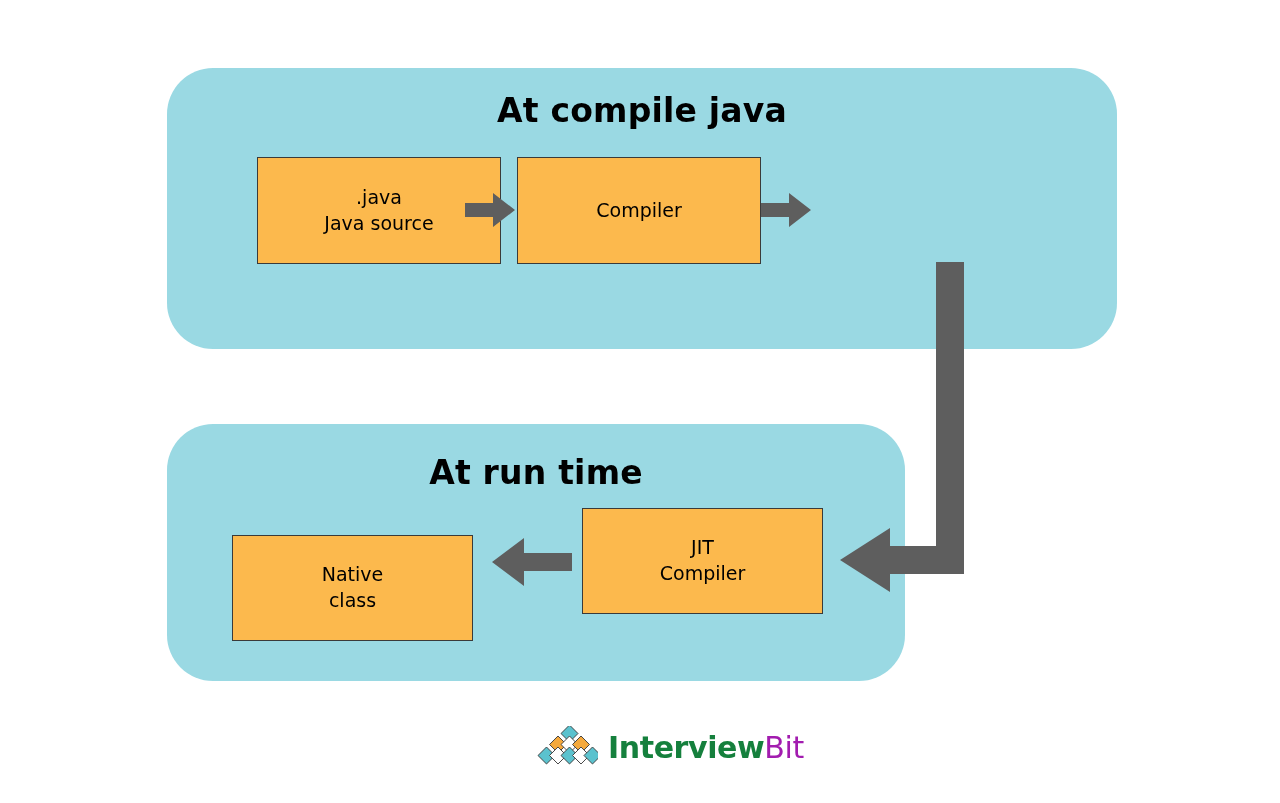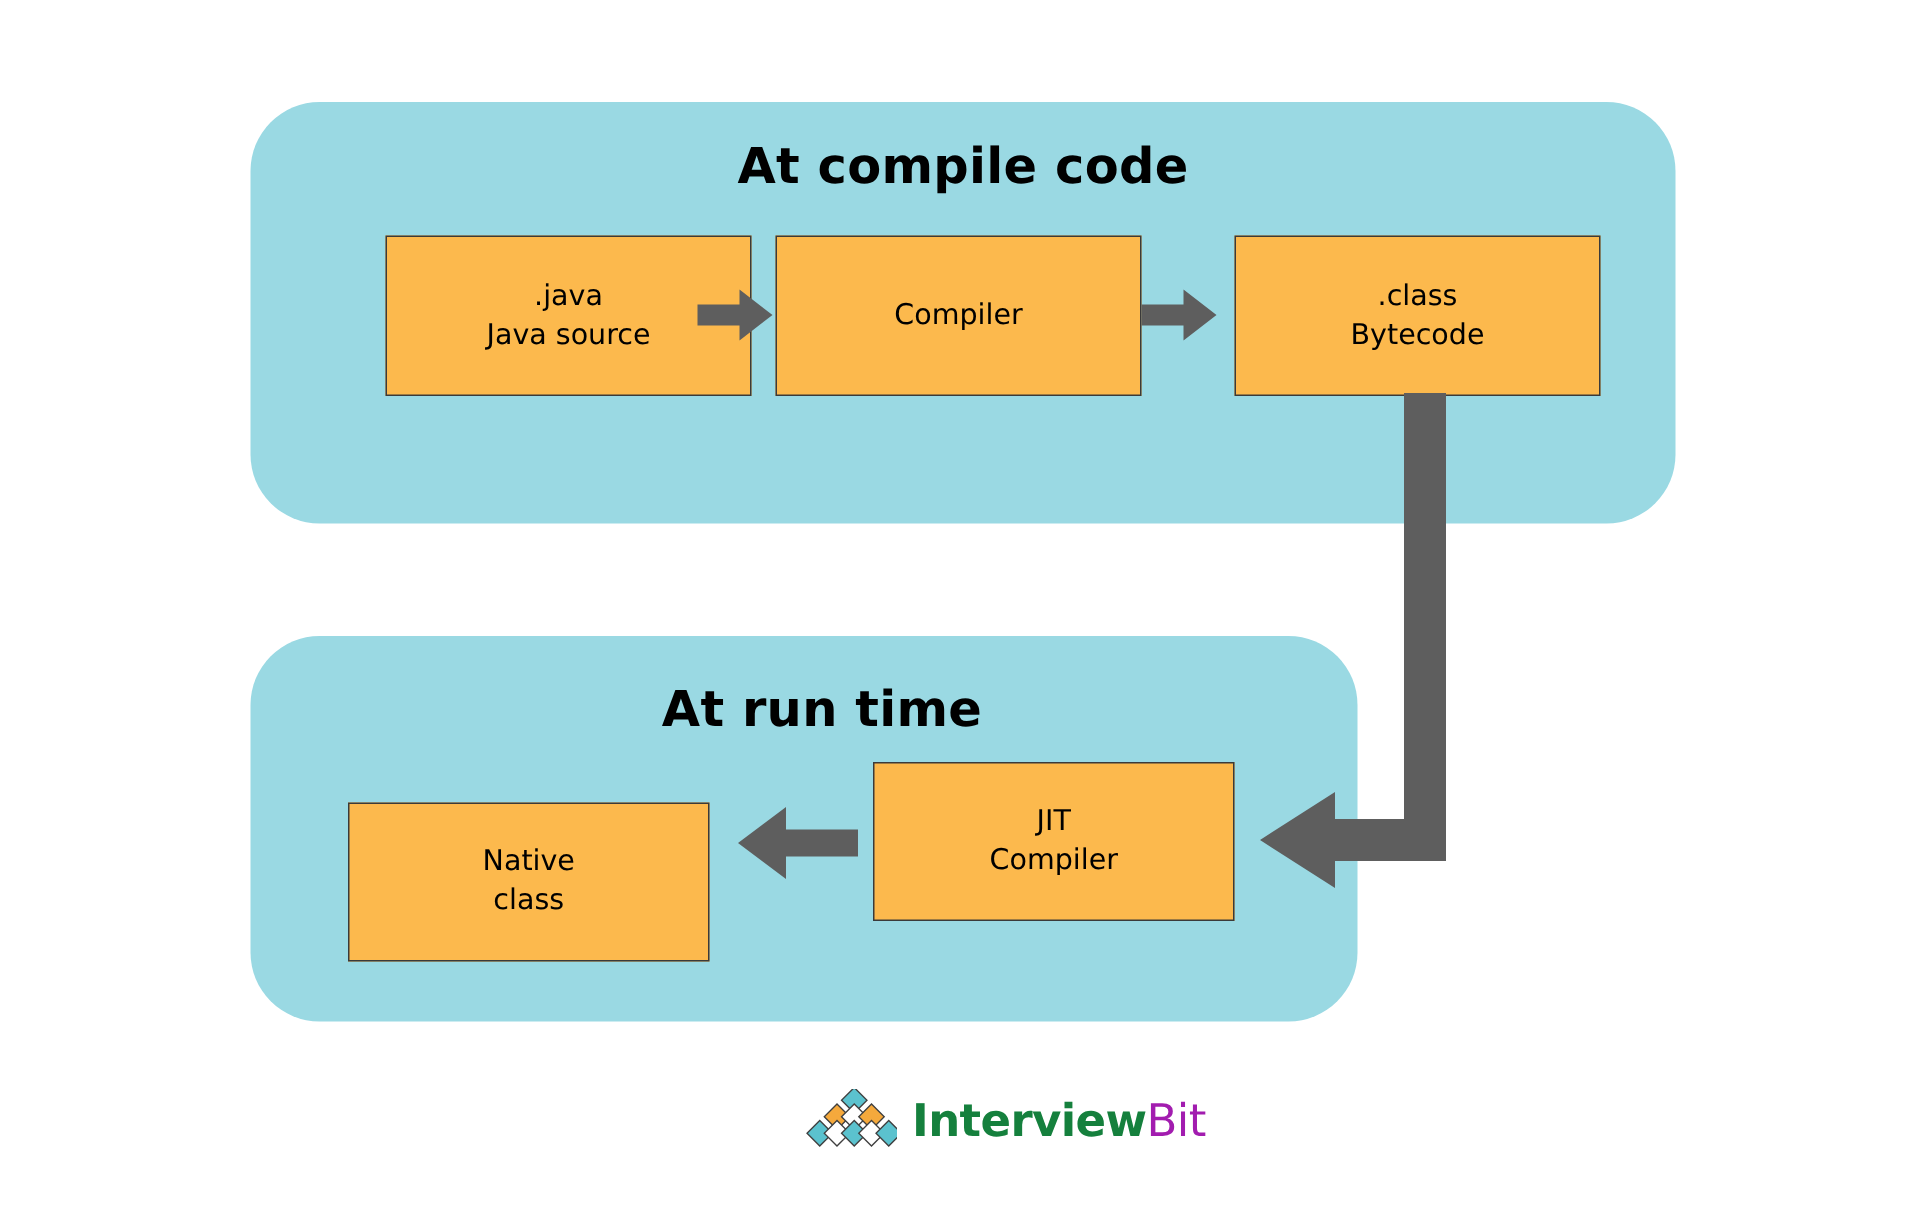--- a/index.html
+++ b/index.html
@@ -52,21 +52,20 @@
   }
   #title-compile {
     left: 167px;
     top: 91px;
     width: 950px;
   }
   #title-runtime {
     left: 167px;
     top: 453px;
     width: 738px;
-    margin-left: 12px;
   }
 
   
   .node-box {
     position: absolute;
     background: #FCB94D;
     border: 1.5px solid #3A3A3A;
     box-sizing: border-box;
     display: flex;
     flex-direction: column;
@@ -122,35 +121,31 @@
     font-weight: normal;
     color: #a21caf;
   }
 </style>
 </head>
 <body>
 
 <div id="canvas">
 
   <div class="panel" id="panel-compile"></div>
-  <div class="panel-title" id="title-compile">At compile code</div>
+  <div class="panel-title" id="title-compile">At compile java</div>
 
   <div class="node-box" id="box-java">
     <span class="line">.java</span>
     <span class="line">Java source</span>
   </div>
 
   <div class="node-box" id="box-compiler">
     <span class="line">Compiler</span>
   </div>
 
-  <div class="node-box" id="box-class">
-    <span class="line">.class</span>
-    <span class="line">Bytecode</span>
-  </div>
 
   <svg class="arrow-svg" id="arrow-java-compiler" width="52" height="40" viewBox="0 0 52 40">
     <path d="M0 13 L28 13 L28 3 L50 20 L28 37 L28 27 L0 27 Z" fill="#5E5E5E"></path>
   </svg>
 
   <svg class="arrow-svg" id="arrow-compiler-class" width="52" height="40" viewBox="0 0 52 40">
     <path d="M0 13 L28 13 L28 3 L50 20 L28 37 L28 27 L0 27 Z" fill="#5E5E5E"></path>
   </svg>
 
   <div class="panel" id="panel-runtime"></div>

